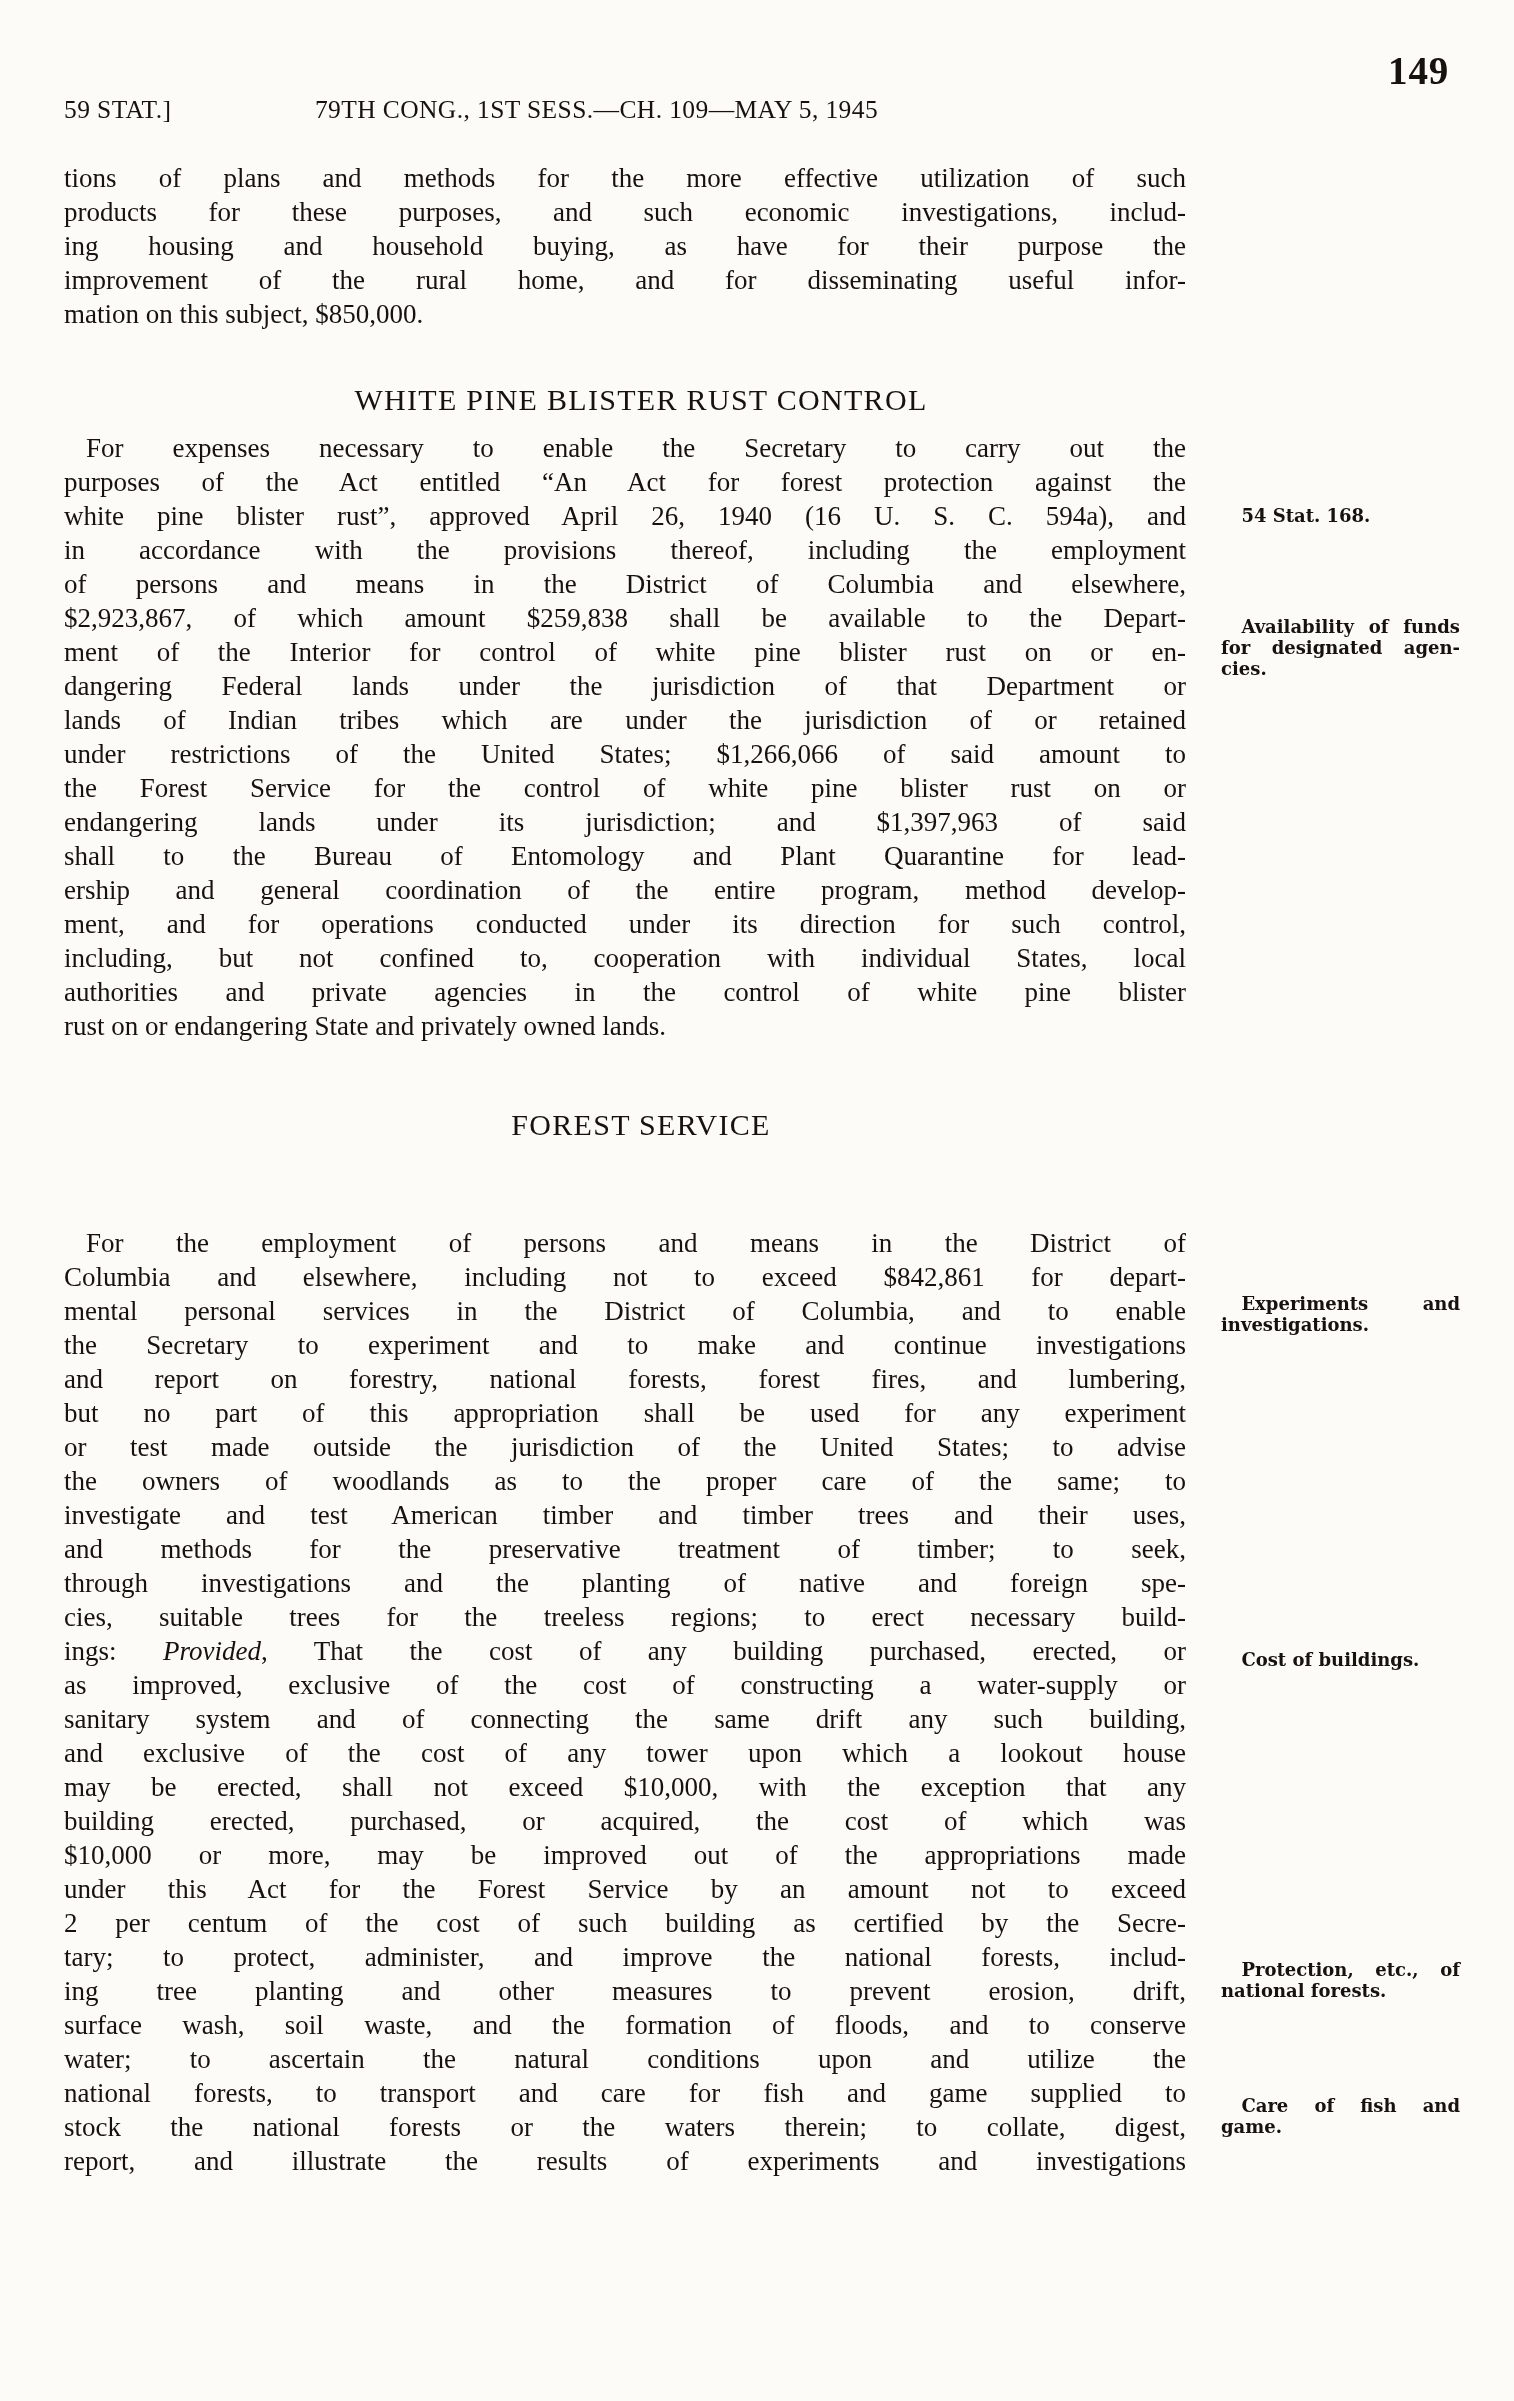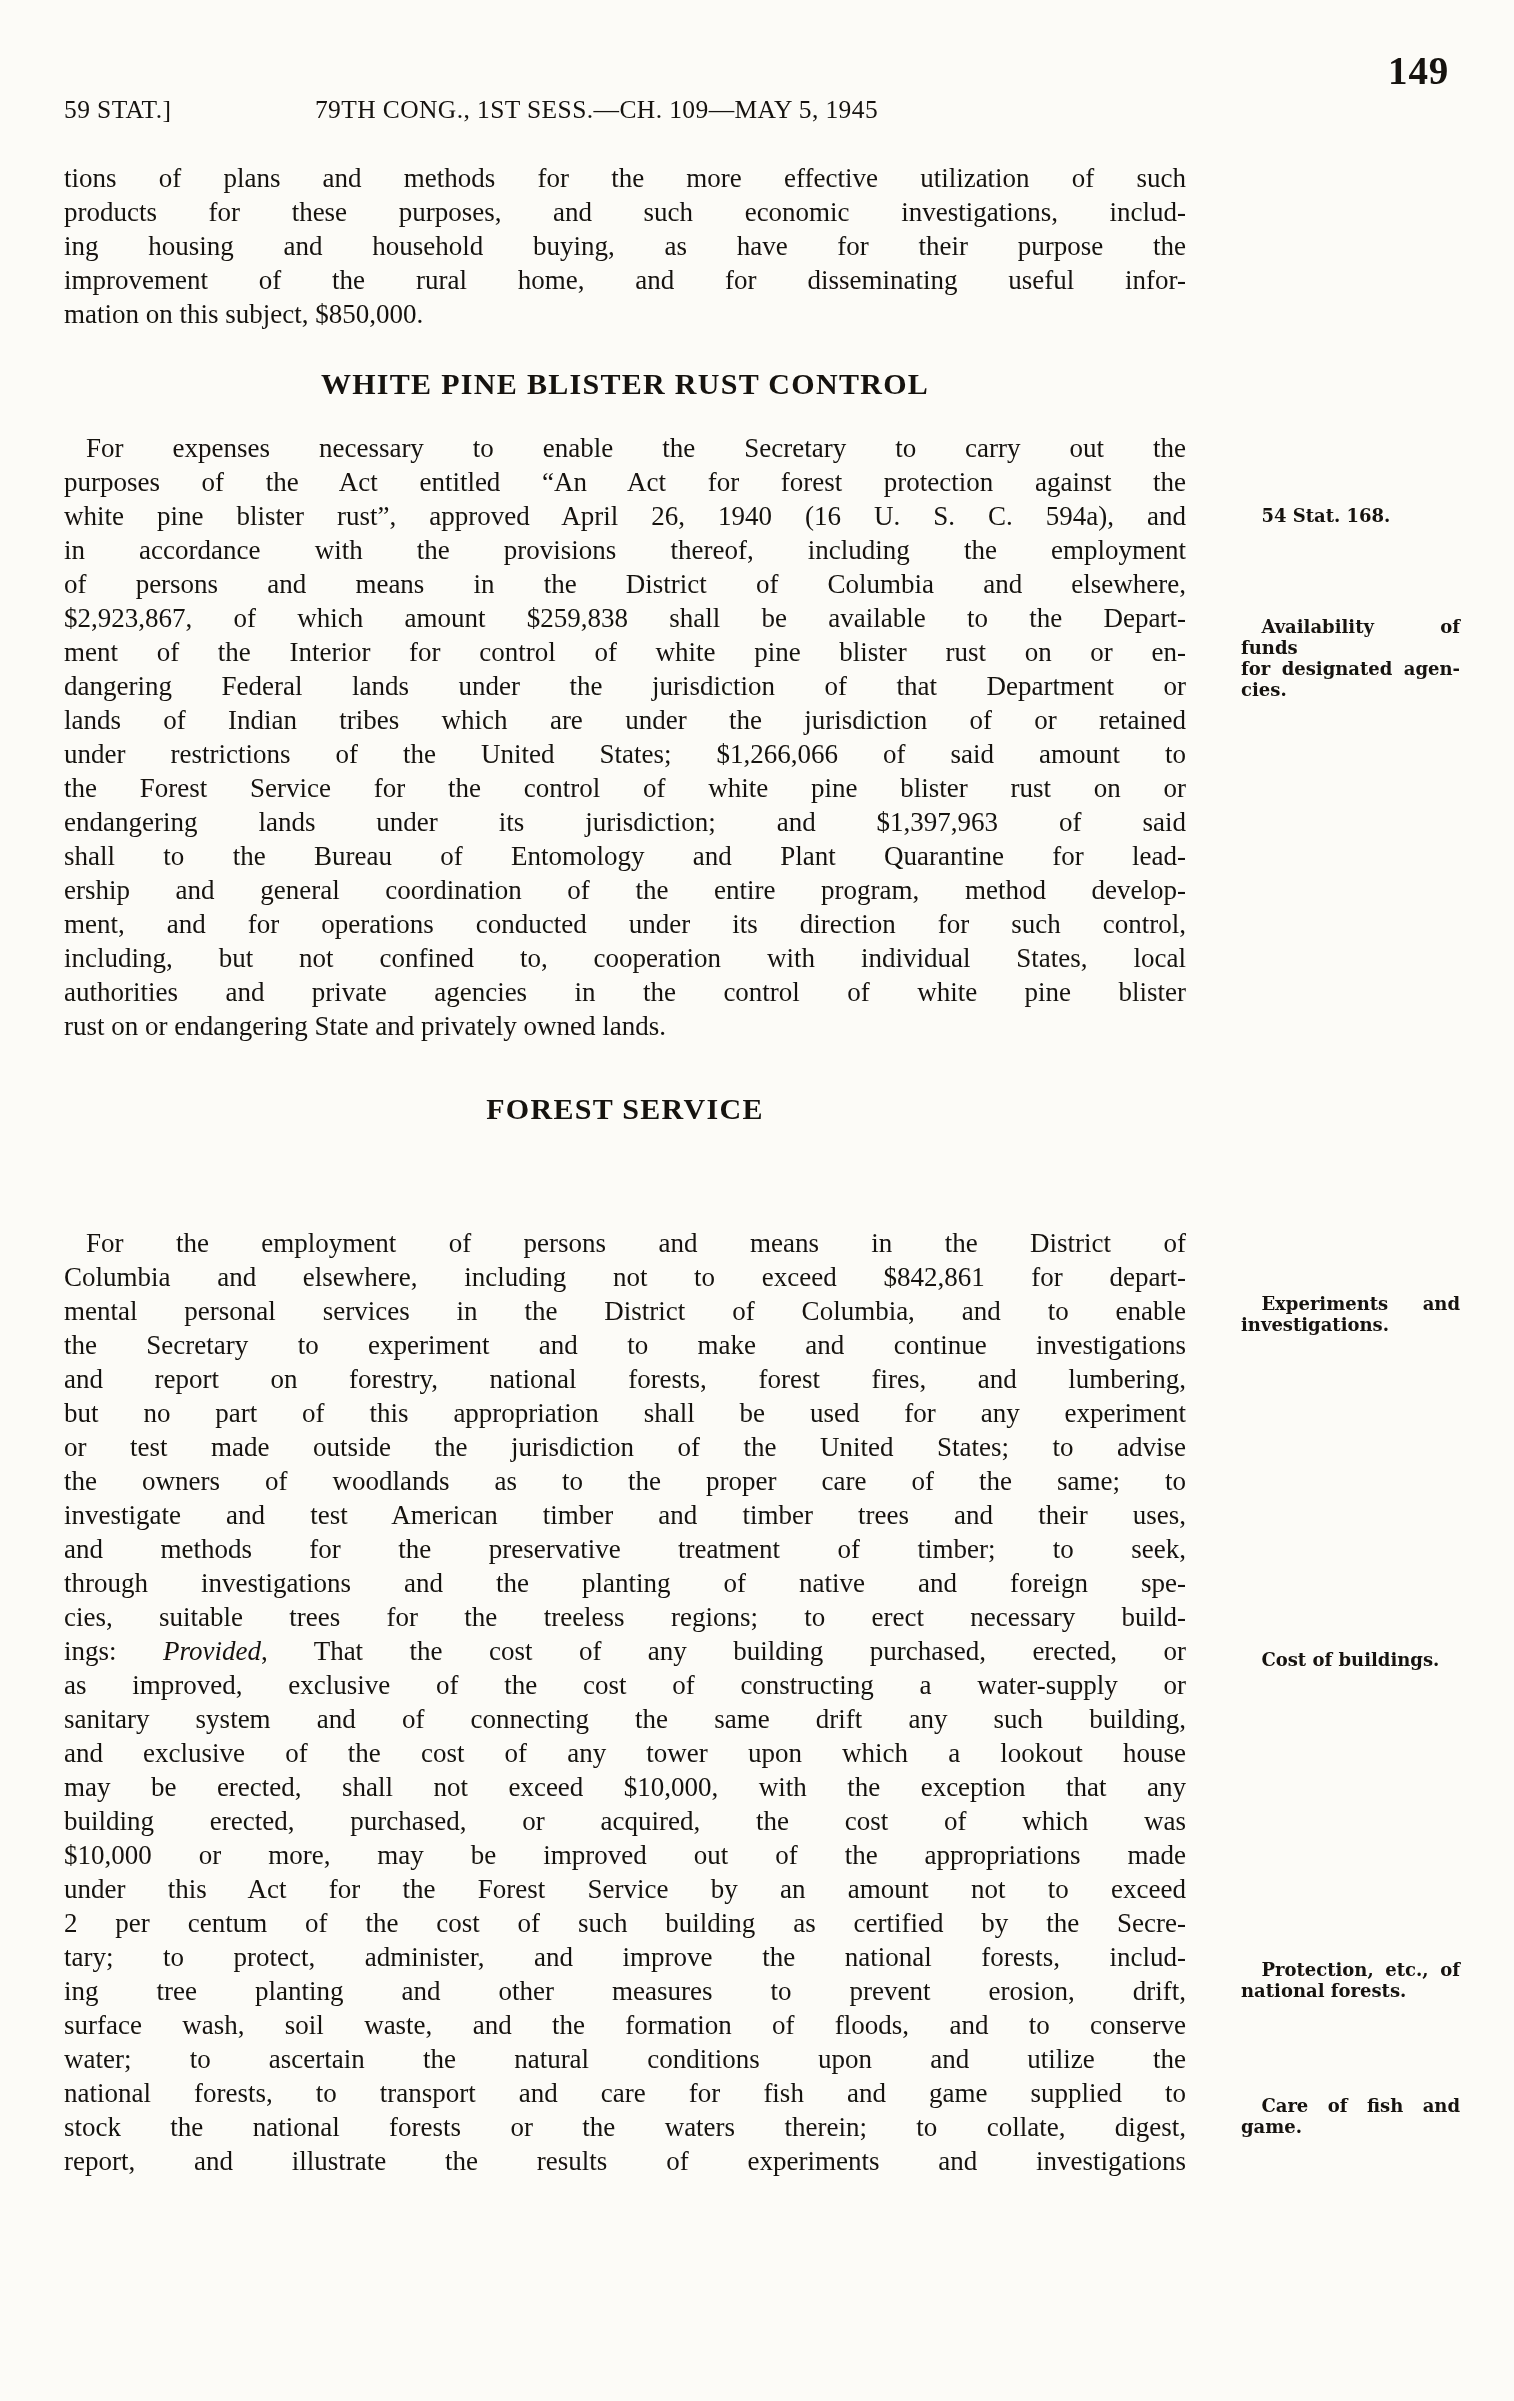--- a/index.html
+++ b/index.html
@@ -56,23 +56,23 @@
   .para.cont .tline:last-child { text-align-last: justify; }
   .para.indent .tline:first-child { text-indent: 22px; }
   .p1 { top: 161px; }
   .p2 { top: 431px; }
   .p3 { top: 1226px; }
   
   .heading {
     position: absolute;
     left: 64px;
     width: 1122px;
-    margin: 0;
+    margin: 16px;
     text-align: center;
-    font-weight: bold;
+    font-weight: normal;
     font-size: 30px;
     letter-spacing: 1.3px;
     white-space: nowrap;
   }
   .hd1 { top: 367px; }
   .hd2 { top: 1092px; }
   .subheading {
     position: absolute;
     left: 64px;
     width: 1122px;
@@ -90,21 +90,20 @@
     left: 1221px;
     width: 239px;
     font-family: "DejaVu Serif", serif;
     font-weight: bold;
     font-size: 18px;
     line-height: 21px;
   }
   .mnote .tline {
     text-align: justify;
     text-align-last: justify;
-    margin-left: 20px;
   }
   .mnote .tline:last-child { text-align-last: left; }
   .mnote .tline:first-child { text-indent: 20.4px; }
   .mn1 { top: 505px; }
   .mn2 { top: 616px; }
   .mn3 { top: 1293px; }
   .mn4 { top: 1649px; }
   .mn5 { top: 1959px; }
   .mn6 { top: 2095px; }
 </style>

